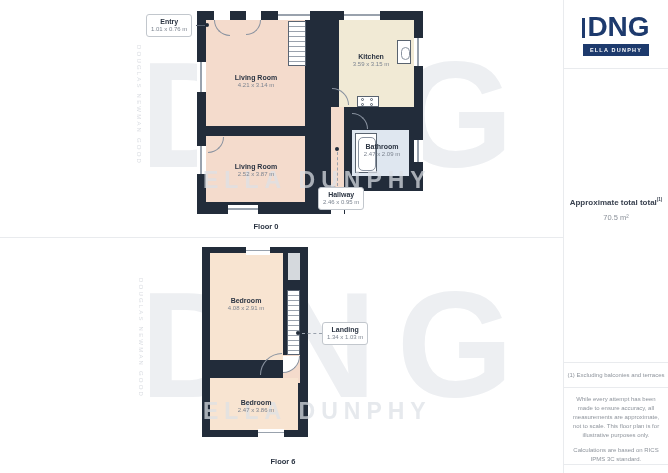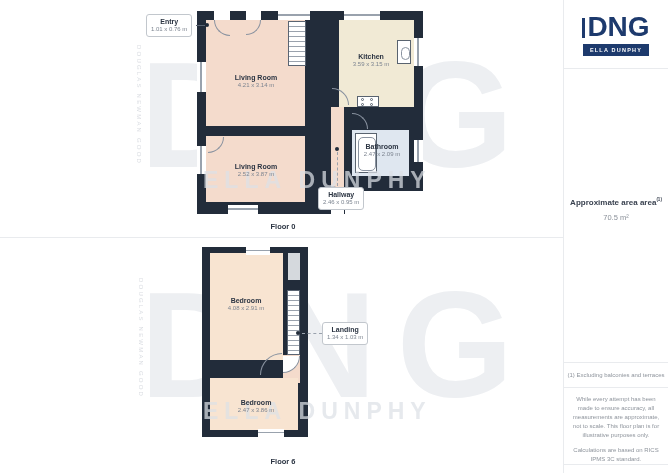--- a/index.html
+++ b/index.html
@@ -154,21 +154,21 @@
       <div class="rdims">2.52 x 3.87 m</div>
     </div>
 
     <div class="dot" style="left:335px;top:147px;"></div>
     <div class="dashv" style="left:337px;top:152px;height:34px;"></div>
     <div class="rlabel boxed" style="left:318px;top:187px;">
       <div class="rname">Hallway</div>
       <div class="rdims">2.46 x 0.95 m</div>
     </div>
 
-    <div class="floorcap" style="left:283px;top:222px;">Floor 0</div>
+    <div class="floorcap" style="left:266px;top:222px;">Floor 0</div>
   </section>
 
   <section class="panel" id="panel1">
     <div class="wm-dng" style="left:140px;top:32px;">DNG</div>
     <div class="wm-vert" style="left:138px;top:40px;">DOUGLAS NEWMAN GOOD</div>
 
     <div class="wall" style="left:202px;top:9px;width:106px;height:190px;"></div>
 
     <div class="room peach" style="left:210px;top:15px;width:73px;height:107px;"></div>
     <div class="room gray" style="left:288px;top:15px;width:12px;height:27px;"></div>
@@ -208,21 +208,21 @@
     <div class="logo-cell">
       <div class="logo-row">
         <span class="logo-bar"></span>
         <span class="logo-text">DNG</span>
       </div>
       <div class="logo-band">ELLA DUNPHY</div>
     </div>
 
     <div class="area-block">
       <div class="area-title">
-        <span>Approximate area area</span><sup>(1)</sup>
+        <span>Approximate total total</span><sup>(1)</sup>
       </div>
       <div class="area-value">70.5 m²</div>
     </div>
 
     <div class="note-cell">(1) Excluding balconies and terraces</div>
 
     <div class="disc-cell">
       <div>While every attempt has been made to ensure accuracy, all measurements are approximate, not to scale. This floor plan is for illustrative purposes only.</div>
       <div class="disc-p2">Calculations are based on RICS IPMS 3C standard.</div>
       <div class="credit">

